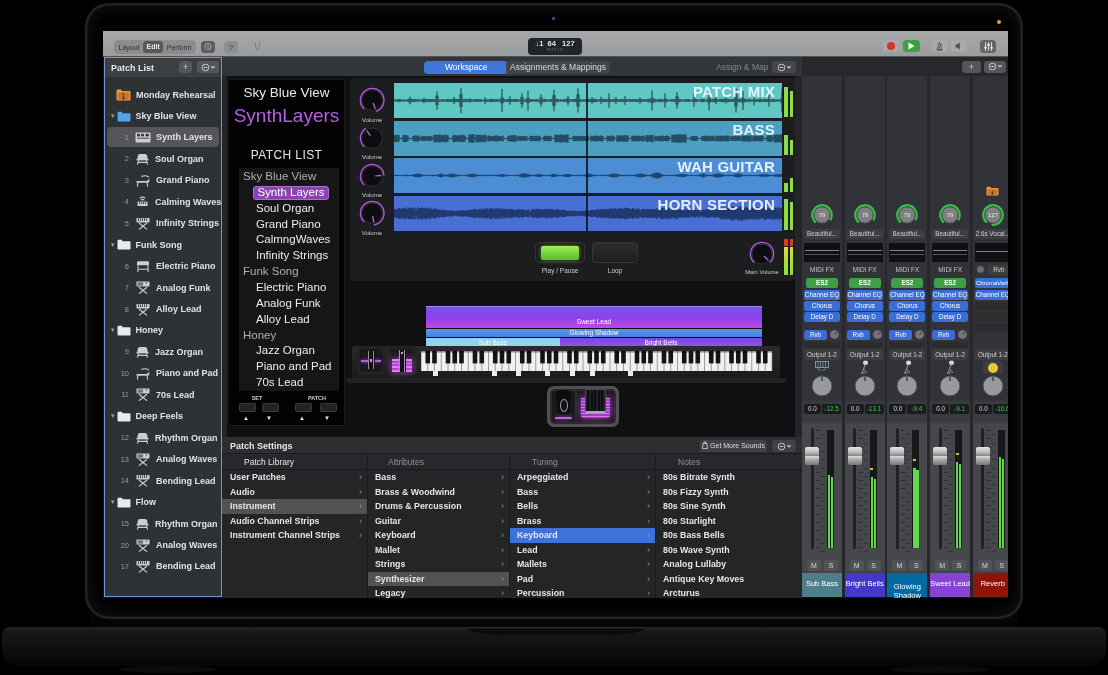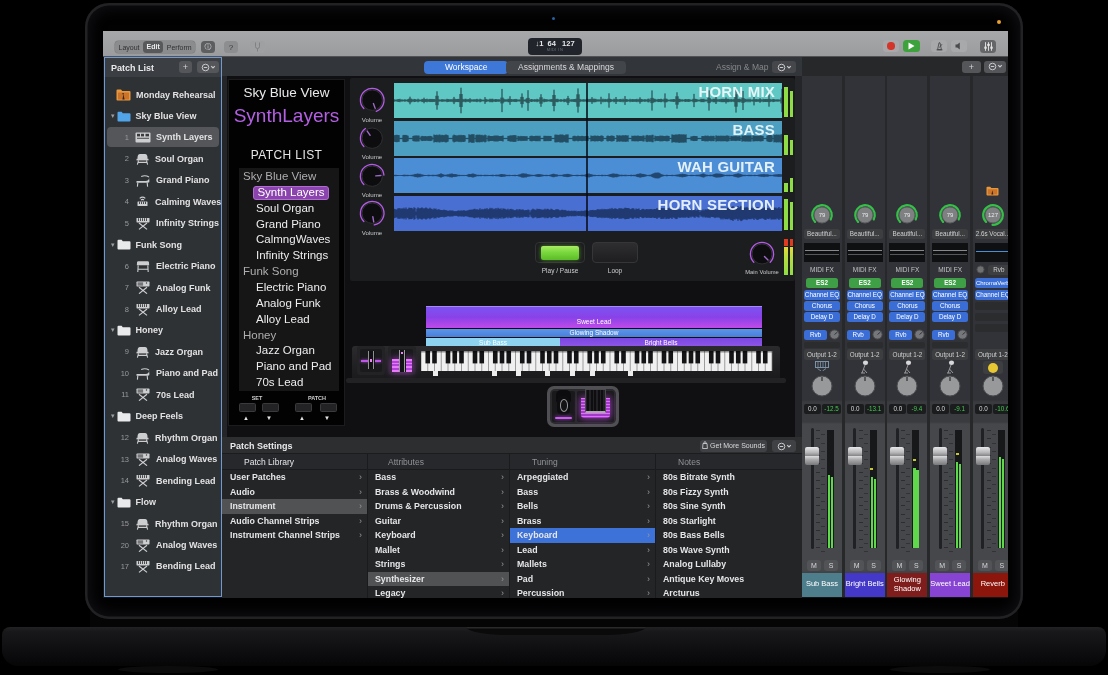--- a/index.html
+++ b/index.html
@@ -43,21 +43,21 @@
   .prow{position:absolute;left:107px;width:112px;height:20px;display:flex;align-items:center;
     font-size:9px;color:#e2e2e3;}
   .prow.sel{background:#54565a;border-radius:4px;}
   .prow .num{width:22px;text-align:right;color:#97999b;font-size:7.5px;flex:none;}
   .prow .icw{flex:none;display:flex;}
   .prow .dis{color:#9b9da0;font-size:7px;flex:none;}
   .prow b{font-weight:bold;white-space:nowrap;}
 
   
   #tabbar{left:222px;top:57px;width:580px;height:19px;background:#323539;}
-  .tab{position:absolute;top:60.5px;font-size:8.5px;color:#d8d9db;height:13px;line-height:13px;border-radius:4px;padding:0 12px;}
+  .tab{position:absolute;top:60.5px;font-size:8.5px;color:#d8d9db;height:13px;line-height:13px;border-radius:4px;padding:0 4px;}
   .tab.on{padding:0 21px;}
   .tab.on{background:#3d77d8;color:#fff;}
 
   
   #performbg{left:222px;top:76px;width:580px;height:361px;background:#242528;}
   #canvas{left:227px;top:76px;width:568px;height:361px;background:#101012;}
   #disp{left:228px;top:79px;width:117px;height:347px;background:#020202;border:1px solid #1c1c1e;}
   .wavettl{position:absolute;right:7px;top:0px;font-weight:bold;color:rgba(240,248,252,.92);font-size:15px;letter-spacing:.2px;}
 
   
@@ -455,21 +455,21 @@
     <div class="abs" style="left:320px;top:403px;width:17px;height:9px;background:#232325;border:1px solid #3a3a3c;border-radius:1.5px;"></div>
     <div class="abs" style="left:243px;top:415px;font-size:6px;color:#e6e6e8;">▲</div>
     <div class="abs" style="left:266px;top:415px;font-size:6px;color:#e6e6e8;">▼</div>
     <div class="abs" style="left:299px;top:415px;font-size:6px;color:#e6e6e8;">▲</div>
     <div class="abs" style="left:324px;top:415px;font-size:6px;color:#e6e6e8;">▼</div>
 
 <div class="abs" style="left:394px;top:83.0px;width:388px;height:35px;background:#5fc8c4;">
           <svg width="388" height="35" style="position:absolute;left:0;top:0;">
             <path d="M0 16.1V18.9M1 16.8V18.2M2 16.5V18.5M3 16.6V18.4M4 16.0V19.0M5 16.1V18.9M6 15.8V19.2M7 16.7V18.3M8 16.3V18.7M9 16.8V18.2M10 16.6V18.4M11 16.2V18.8M12 16.8V18.2M13 16.6V18.4M14 16.1V18.9M15 15.6V19.4M16 13.7V21.3M17 15.6V19.4M18 15.9V19.1M19 16.8V18.2M20 15.9V19.1M21 16.0V19.0M22 16.4V18.6M23 16.6V18.4M24 15.7V19.3M25 16.4V18.6M26 16.7V18.3M27 16.7V18.3M28 15.9V19.1M29 16.1V18.9M30 14.7V20.3M31 16.0V19.0M32 16.2V18.8M33 15.7V19.3M34 16.4V18.6M35 16.2V18.8M36 15.9V19.1M37 16.1V18.9M38 15.9V19.1M39 16.2V18.8M40 16.0V19.0M41 16.3V18.7M42 12.8V22.2M43 8.3V26.7M44 12.8V22.2M45 16.3V18.7M46 16.7V18.3M47 16.5V18.5M48 16.1V18.9M49 16.4V18.6M50 16.4V18.6M51 16.6V18.4M52 16.5V18.5M53 15.8V19.2M54 16.1V18.9M55 16.1V18.9M56 16.6V18.4M57 16.0V19.0M58 16.6V18.4M59 15.7V19.3M60 13.9V21.1M61 15.7V19.3M62 16.2V18.8M63 16.0V19.0M64 15.9V19.1M65 15.9V19.1M66 11.0V24.0M67 4.7V30.3M68 11.0V24.0M69 15.9V19.1M70 16.6V18.4M71 15.8V19.2M72 15.8V19.2M73 16.5V18.5M74 16.1V18.9M75 16.3V18.7M76 15.2V19.8M77 16.3V18.7M78 16.5V18.5M79 16.5V18.5M80 16.2V18.8M81 16.5V18.5M82 16.2V18.8M83 15.8V19.2M84 16.4V18.6M85 16.6V18.4M86 15.7V19.3M87 16.2V18.8M88 16.7V18.3M89 16.7V18.3M90 16.6V18.4M91 14.1V20.9M92 15.9V19.1M93 16.3V18.7M94 16.7V18.3M95 16.4V18.6M96 15.7V19.3M97 16.2V18.8M98 15.7V19.3M99 15.9V19.1M100 16.8V18.2M101 16.0V19.0M102 16.1V18.9M103 16.2V18.8M104 16.5V18.5M105 16.1V18.9M106 16.7V18.3M107 14.6V20.4M108 5.9V29.1M109 14.6V20.4M110 15.8V19.2M111 16.5V18.5M112 16.2V18.8M113 16.6V18.4M114 15.8V19.2M115 15.8V19.2M116 13.2V21.8M117 16.1V18.9M118 16.1V18.9M119 16.6V18.4M120 16.0V19.0M121 16.2V18.8M122 15.9V19.1M123 16.2V18.8M124 16.8V18.2M125 16.4V18.6M126 16.6V18.4M127 13.9V21.1M128 10.4V24.6M129 13.9V21.1M130 16.5V18.5M131 16.7V18.3M132 15.8V19.2M133 14.9V20.1M134 7.2V27.8M135 14.9V20.1M136 16.7V18.3M137 16.0V19.0M138 16.0V19.0M139 16.7V18.3M140 16.3V18.7M141 16.2V18.8M142 16.5V18.5M143 15.8V19.2M144 16.3V18.7M145 16.6V18.4M146 14.3V20.7M147 11.2V23.8M148 14.3V20.7M149 16.5V18.5M150 15.7V19.3M151 16.1V18.9M152 16.3V18.7M153 16.2V18.8M154 16.7V18.3M155 16.6V18.4M156 16.4V18.6M157 16.2V18.8M158 16.1V18.9M159 12.0V23.0M160 6.7V28.3M161 12.0V23.0M162 16.1V18.9M163 15.8V19.2M164 15.9V19.1M165 16.7V18.3M166 16.5V18.5M167 16.1V18.9M168 16.6V18.4M169 16.7V18.3M170 15.8V19.2M171 16.2V18.8M172 16.3V18.7M173 15.2V19.8M174 12.9V22.1M175 15.2V19.8M176 16.7V18.3M177 16.3V18.7M178 16.3V18.7M179 16.3V18.7M180 16.0V19.0M181 16.1V18.9M182 15.7V19.3M183 11.3V23.7M184 5.4V29.6M185 11.3V23.7M186 15.9V19.1M187 16.5V18.5M188 16.6V18.4M189 16.3V18.7M190 16.3V18.7M191 16.5V18.5M192 16.5V18.5M193 15.8V19.2M194 16.3V18.7M195 15.9V19.1M196 16.2V18.8M197 15.8V19.2M198 14.1V20.9M199 15.8V19.2M200 15.7V19.3M201 15.8V19.2M202 15.9V19.1M203 16.6V18.4M204 16.3V18.7M205 16.6V18.4M206 16.4V18.6M207 13.8V21.2M208 16.4V18.6M209 15.7V19.3M210 16.5V18.5M211 15.9V19.1M212 16.3V18.7M213 16.3V18.7M214 15.7V19.3M215 10.3V24.7M216 15.7V19.3M217 16.0V19.0M218 16.6V18.4M219 16.5V18.5M220 15.7V19.3M221 16.2V18.8M222 14.0V21.0M223 16.0V19.0M224 16.7V18.3M225 16.2V18.8M226 16.2V18.8M227 15.9V19.1M228 16.6V18.4M229 15.7V19.3M230 16.4V18.6M231 13.1V21.9M232 16.1V18.9M233 16.1V18.9M234 16.5V18.5M235 16.7V18.3M236 15.8V19.2M237 16.5V18.5M238 16.1V18.9M239 16.1V18.9M240 16.3V18.7M241 16.2V18.8M242 16.2V18.8M243 15.8V19.2M244 16.6V18.4M245 15.9V19.1M246 14.3V20.7M247 15.9V19.1M248 16.1V18.9M249 16.5V18.5M250 16.5V18.5M251 16.0V19.0M252 16.7V18.3M253 16.3V18.7M254 15.7V19.3M255 15.7V19.3M256 16.7V18.3M257 14.9V20.1M258 7.4V27.6M259 14.9V20.1M260 15.8V19.2M261 15.8V19.2M262 16.4V18.6M263 16.6V18.4M264 15.9V19.1M265 16.0V19.0M266 16.1V18.9M267 15.7V19.3M268 16.1V18.9M269 16.8V18.2M270 15.7V19.3M271 10.4V24.6M272 15.7V19.3M273 15.8V19.2M274 16.7V18.3M275 16.7V18.3M276 16.7V18.3M277 16.2V18.8M278 16.5V18.5M279 16.1V18.9M280 16.0V19.0M281 16.4V18.6M282 13.3V21.7M283 9.3V25.7M284 13.3V21.7M285 15.8V19.2M286 15.9V19.1M287 16.7V18.3M288 16.3V18.7M289 16.5V18.5M290 16.8V18.2M291 16.0V19.0M292 16.1V18.9M293 16.5V18.5M294 16.0V19.0M295 16.2V18.8M296 16.3V18.7M297 16.8V18.2M298 16.7V18.3M299 15.8V19.2M300 10.9V24.1M301 15.8V19.2M302 15.9V19.1M303 16.2V18.8M304 16.6V18.4M305 16.7V18.3M306 16.5V18.5M307 15.8V19.2M308 15.9V19.1M309 15.9V19.1M310 15.8V19.2M311 16.6V18.4M312 16.5V18.5M313 16.7V18.3M314 14.9V20.1M315 7.4V27.6M316 14.9V20.1M317 16.1V18.9M318 16.6V18.4M319 15.8V19.2M320 15.8V19.2M321 15.7V19.3M322 14.0V21.0M323 15.8V19.2M324 16.8V18.2M325 16.0V19.0M326 16.4V18.6M327 15.8V19.2M328 15.9V19.1M329 15.8V19.2M330 15.9V19.1M331 15.9V19.1M332 14.4V20.6M333 15.9V19.1M334 15.8V19.2M335 15.9V19.1M336 16.6V18.4M337 15.9V19.1M338 16.3V18.7M339 16.5V18.5M340 15.9V19.1M341 11.3V23.7M342 5.4V29.6M343 11.3V23.7M344 15.9V19.1M345 15.8V19.2M346 15.7V19.3M347 16.5V18.5M348 15.1V19.9M349 8.0V27.0M350 15.1V19.9M351 16.2V18.8M352 15.8V19.2M353 16.7V18.3M354 15.7V19.3M355 16.6V18.4M356 15.7V19.3M357 16.5V18.5M358 16.7V18.3M359 16.3V18.7M360 12.6V22.4M361 16.3V18.7M362 16.1V18.9M363 16.2V18.8M364 16.4V18.6M365 16.2V18.8M366 15.2V19.8M367 16.0V19.0M368 16.8V18.2M369 15.8V19.2M370 16.2V18.8M371 16.0V19.0M372 16.0V19.0M373 16.1V18.9M374 15.9V19.1M375 11.3V23.7M376 15.9V19.1M377 16.4V18.6M378 16.5V18.5M379 15.9V19.1M380 16.0V19.0M381 16.5V18.5M382 16.5V18.5M383 16.4V18.6M384 16.4V18.6M385 16.5V18.5M386 16.7V18.3M387 14.6V20.4M388 5.9V29.1" stroke="#1c373c" stroke-width="1" fill="none"></path>
           </svg>
-          <div class="wavettl">HORN MIX</div>
+          <div class="wavettl">PATCH MIX</div>
         </div>
 <div class="abs" style="left:784px;top:87.0px;width:3.5px;height:30px;background:#8edc46;"></div>
 <div class="abs" style="left:789.5px;top:91.0px;width:3.5px;height:26px;background:#8edc46;"></div>
 <div class="abs" style="left:394px;top:120.7px;width:388px;height:35px;background:#4c9fc0;">
           <svg width="388" height="35" style="position:absolute;left:0;top:0;">
             <path d="M0 14.4V20.6M1 14.1V20.9M2 13.9V21.1M3 13.8V21.2M4 14.1V20.9M5 14.1V20.9M6 16.9V18.1M7 16.9V18.1M8 16.9V18.1M9 14.2V20.8M10 13.9V21.1M11 14.0V21.0M12 13.9V21.1M13 14.4V20.6M14 14.7V20.3M15 16.9V18.1M16 16.9V18.1M17 16.9V18.1M18 16.9V18.1M19 15.0V20.0M20 14.6V20.4M21 14.7V20.3M22 14.4V20.6M23 14.6V20.4M24 14.6V20.4M25 14.6V20.4M26 16.9V18.1M27 15.5V19.5M28 14.9V20.1M29 15.0V20.0M30 15.4V19.6M31 15.0V20.0M32 15.2V19.8M33 15.5V19.5M34 15.0V20.0M35 15.2V19.8M36 14.9V20.1M37 15.1V19.9M38 15.5V19.5M39 16.9V18.1M40 13.5V21.5M41 14.1V20.9M42 13.9V21.1M43 13.7V21.3M44 14.3V20.7M45 13.6V21.4M46 13.6V21.4M47 14.4V20.6M48 13.8V21.2M49 14.1V20.9M50 14.3V20.7M51 13.8V21.2M52 13.5V21.5M53 13.9V21.1M54 14.3V20.7M55 16.9V18.1M56 16.9V18.1M57 16.9V18.1M58 16.9V18.1M59 14.5V20.5M60 13.6V21.4M61 14.0V21.0M62 14.5V20.5M63 14.4V20.6M64 14.5V20.5M65 13.9V21.1M66 14.4V20.6M67 13.8V21.2M68 14.4V20.6M69 14.0V21.0M70 14.1V20.9M71 14.5V20.5M72 16.9V18.1M73 16.9V18.1M74 16.9V18.1M75 13.2V21.8M76 14.1V20.9M77 13.5V21.5M78 13.2V21.8M79 13.3V21.7M80 13.3V21.7M81 16.9V18.1M82 14.1V20.9M83 13.6V21.4M84 13.9V21.1M85 13.7V21.3M86 13.7V21.3M87 14.2V20.8M88 13.8V21.2M89 14.5V20.5M90 14.3V20.7M91 13.6V21.4M92 14.2V20.8M93 16.9V18.1M94 14.8V20.2M95 14.5V20.5M96 15.0V20.0M97 15.0V20.0M98 15.1V19.9M99 15.1V19.9M100 14.6V20.4M101 14.7V20.3M102 14.5V20.5M103 14.7V20.3M104 14.5V20.5M105 15.1V19.9M106 15.1V19.9M107 15.1V19.9M108 14.9V20.1M109 14.5V20.5M110 16.9V18.1M111 16.9V18.1M112 16.9V18.1M113 16.9V18.1M114 14.9V20.1M115 14.9V20.1M116 14.5V20.5M117 14.4V20.6M118 14.5V20.5M119 14.2V20.8M120 14.2V20.8M121 14.1V20.9M122 14.4V20.6M123 16.9V18.1M124 14.9V20.1M125 15.3V19.7M126 15.4V19.6M127 14.9V20.1M128 15.3V19.7M129 15.0V20.0M130 15.3V19.7M131 15.1V19.9M132 15.4V19.6M133 15.2V19.8M134 16.9V18.1M135 16.9V18.1M136 15.1V19.9M137 14.8V20.2M138 14.7V20.3M139 15.1V19.9M140 15.2V19.8M141 15.0V20.0M142 14.7V20.3M143 15.0V20.0M144 14.7V20.3M145 15.2V19.8M146 14.7V20.3M147 16.9V18.1M148 16.9V18.1M149 16.9V18.1M150 14.8V20.2M151 14.9V20.1M152 14.8V20.2M153 15.1V19.9M154 14.8V20.2M155 15.1V19.9M156 14.9V20.1M157 15.0V20.0M158 16.9V18.1M159 16.9V18.1M160 16.9V18.1M161 13.7V21.3M162 13.6V21.4M163 13.8V21.2M164 13.8V21.2M165 14.1V20.9M166 13.4V21.6M167 13.7V21.3M168 13.5V21.5M169 13.7V21.3M170 14.3V20.7M171 14.2V20.8M172 13.4V21.6M173 13.6V21.4M174 13.4V21.6M175 16.9V18.1M176 16.9V18.1M177 16.9V18.1M178 16.9V18.1M179 15.2V19.8M180 14.8V20.2M181 14.8V20.2M182 15.3V19.7M183 15.2V19.8M184 14.6V20.4M185 15.0V20.0M186 15.3V19.7M187 15.0V20.0M188 14.8V20.2M189 15.0V20.0M190 15.3V19.7M191 15.1V19.9M192 15.1V19.9M193 15.3V19.7M194 15.1V19.9M195 16.9V18.1M196 16.9V18.1M197 14.5V20.5M198 15.0V20.0M199 14.8V20.2M200 14.9V20.1M201 14.4V20.6M202 15.0V20.0M203 14.7V20.3M204 14.7V20.3M205 15.1V19.9M206 15.0V20.0M207 14.5V20.5M208 14.5V20.5M209 15.0V20.0M210 16.9V18.1M211 16.9V18.1M212 16.9V18.1M213 14.9V20.1M214 14.5V20.5M215 15.1V19.9M216 15.0V20.0M217 14.6V20.4M218 14.6V20.4M219 14.8V20.2M220 15.1V19.9M221 16.9V18.1M222 16.9V18.1M223 14.0V21.0M224 14.8V20.2M225 14.4V20.6M226 14.4V20.6M227 14.8V20.2M228 14.4V20.6M229 14.3V20.7M230 14.4V20.6M231 14.4V20.6M232 14.0V21.0M233 14.9V20.1M234 14.2V20.8M235 16.9V18.1M236 16.9V18.1M237 16.9V18.1M238 14.7V20.3M239 15.0V20.0M240 14.7V20.3M241 14.7V20.3M242 14.8V20.2M243 14.8V20.2M244 14.5V20.5M245 14.9V20.1M246 15.1V19.9M247 14.9V20.1M248 15.2V19.8M249 14.5V20.5M250 14.6V20.4M251 16.9V18.1M252 14.5V20.5M253 13.9V21.1M254 14.3V20.7M255 14.6V20.4M256 14.1V20.9M257 14.6V20.4M258 13.8V21.2M259 13.8V21.2M260 16.9V18.1M261 14.7V20.3M262 15.2V19.8M263 15.2V19.8M264 15.0V20.0M265 15.2V19.8M266 14.6V20.4M267 14.8V20.2M268 14.7V20.3M269 14.8V20.2M270 15.1V19.9M271 15.1V19.9M272 14.8V20.2M273 14.7V20.3M274 14.8V20.2M275 15.0V20.0M276 16.9V18.1M277 16.9V18.1M278 13.4V21.6M279 13.8V21.2M280 13.8V21.2M281 13.8V21.2M282 13.4V21.6M283 13.7V21.3M284 13.5V21.5M285 13.2V21.8M286 13.3V21.7M287 13.6V21.4M288 13.3V21.7M289 13.7V21.3M290 13.2V21.8M291 14.0V21.0M292 13.3V21.7M293 16.9V18.1M294 16.9V18.1M295 16.9V18.1M296 16.9V18.1M297 15.4V19.6M298 15.5V19.5M299 15.0V20.0M300 14.9V20.1M301 15.1V19.9M302 15.0V20.0M303 15.2V19.8M304 16.9V18.1M305 16.9V18.1M306 16.9V18.1M307 16.9V18.1M308 15.0V20.0M309 15.0V20.0M310 15.2V19.8M311 14.6V20.4M312 14.8V20.2M313 14.8V20.2M314 14.6V20.4M315 15.2V19.8M316 15.2V19.8M317 14.7V20.3M318 15.2V19.8M319 14.8V20.2M320 14.9V20.1M321 16.9V18.1M322 14.4V20.6M323 14.8V20.2M324 14.9V20.1M325 14.7V20.3M326 15.1V19.9M327 14.5V20.5M328 15.0V20.0M329 14.6V20.4M330 15.0V20.0M331 14.7V20.3M332 14.9V20.1M333 14.3V20.7M334 14.8V20.2M335 14.8V20.2M336 16.9V18.1M337 15.0V20.0M338 15.2V19.8M339 15.3V19.7M340 15.2V19.8M341 15.2V19.8M342 14.9V20.1M343 15.3V19.7M344 15.4V19.6M345 15.2V19.8M346 15.0V20.0M347 16.9V18.1M348 14.4V20.6M349 14.7V20.3M350 14.8V20.2M351 14.5V20.5M352 14.5V20.5M353 14.7V20.3M354 14.4V20.6M355 14.6V20.4M356 14.4V20.6M357 14.5V20.5M358 16.9V18.1M359 14.6V20.4M360 14.7V20.3M361 14.8V20.2M362 14.9V20.1M363 14.8V20.2M364 14.8V20.2M365 15.0V20.0M366 14.6V20.4M367 14.6V20.4M368 14.9V20.1M369 14.9V20.1M370 16.9V18.1M371 16.9V18.1M372 16.9V18.1M373 14.7V20.3M374 14.4V20.6M375 14.0V21.0M376 13.9V21.1M377 14.1V20.9M378 14.5V20.5M379 16.9V18.1M380 13.6V21.4M381 14.0V21.0M382 13.6V21.4M383 13.6V21.4M384 13.9V21.1M385 13.5V21.5M386 14.2V20.8M387 13.2V21.8M388 13.3V21.7" stroke="#153245" stroke-width="1" fill="none"></path>
           </svg>
           <div class="wavettl">BASS</div>
         </div>
 <div class="abs" style="left:784px;top:134.7px;width:3.5px;height:20px;background:#8edc46;"></div>
@@ -951,21 +951,21 @@
           <div style="position:absolute;left:0;top:116.9px;width:4px;height:1px;background:#2c2d30;"></div>
           <div style="position:absolute;left:5px;top:121.1px;width:4px;height:1px;background:#323336;"></div>
         </div>
 <div class="abs" style="left:912.4px;top:430px;width:7px;height:118px;background:#17181a;"></div>
 <div class="abs" style="left:913.2px;top:468px;width:2.4px;height:80px;background:#5fd84c;"></div>
 <div class="abs" style="left:916.4px;top:470px;width:2.4px;height:78px;background:#5fd84c;"></div>
 <div class="abs" style="left:912.9px;top:459px;width:3px;height:1.5px;background:#c8c832;"></div>
 <div class="abs" style="left:890.4px;top:447px;width:14px;height:18px;border-radius:2px;background:linear-gradient(180deg,#e8e8ea 0%,#b8b8ba 30%,#88888a 48%,#d8d8da 52%,#aaaaac 70%,#78787a 100%);"></div>
 <div class="abs" style="left:892.4px;top:560px;width:14px;height:11px;background:#515356;border-radius:3px;color:#d6d7d9;font-size:7px;text-align:center;line-height:11px;">M</div>
 <div class="abs" style="left:909.4px;top:560px;width:14px;height:11px;background:#515356;border-radius:3px;color:#d6d7d9;font-size:7px;text-align:center;line-height:11px;">S</div>
-<div class="abs" style="left:887.4px;top:573px;width:40px;height:24px;background:#7f1d1d;color:#fff;font-size:7.5px;text-align:center;padding-top:3px;line-height:8.5px;">Glowing<br>Shadow</div>
+<div class="abs" style="left:887.4px;top:573px;width:40px;height:24px;background:#0369a1;color:#fff;font-size:7.5px;text-align:center;padding-top:10px;line-height:8.5px;">Glowing<br>Shadow</div>
 <div class="scol" style="left:930.1px;"></div>
 <svg class="abs" style="left:938.1px;top:203.0px;" width="24" height="24">
           <circle cx="12" cy="12" r="8" fill="#7e8082" stroke="#5a5c5e" stroke-width="1"></circle>
           <path d="M5.07 18.93 A9.8 9.8 0 1 1 20.73 16.45" stroke="#35c048" stroke-width="2.2" fill="none" stroke-linecap="round"></path>
           <text x="12" y="14" font-size="6" fill="#e8e9eb" text-anchor="middle" font-family="Liberation Sans">79</text>
         </svg>
 <div class="spill gpill" style="left:932.1px;top:229px;width:36px;">Beautiful...</div>
 <div class="abs" style="left:932.1px;top:243px;width:36px;height:19px;background:#0f1012;">
           <div style="position:absolute;left:1px;top:6.5px;width:34px;height:1.2px;background:#88888a;"></div>
           <div style="position:absolute;left:1px;top:11px;width:34px;height:1.2px;background:#56585a;"></div>

